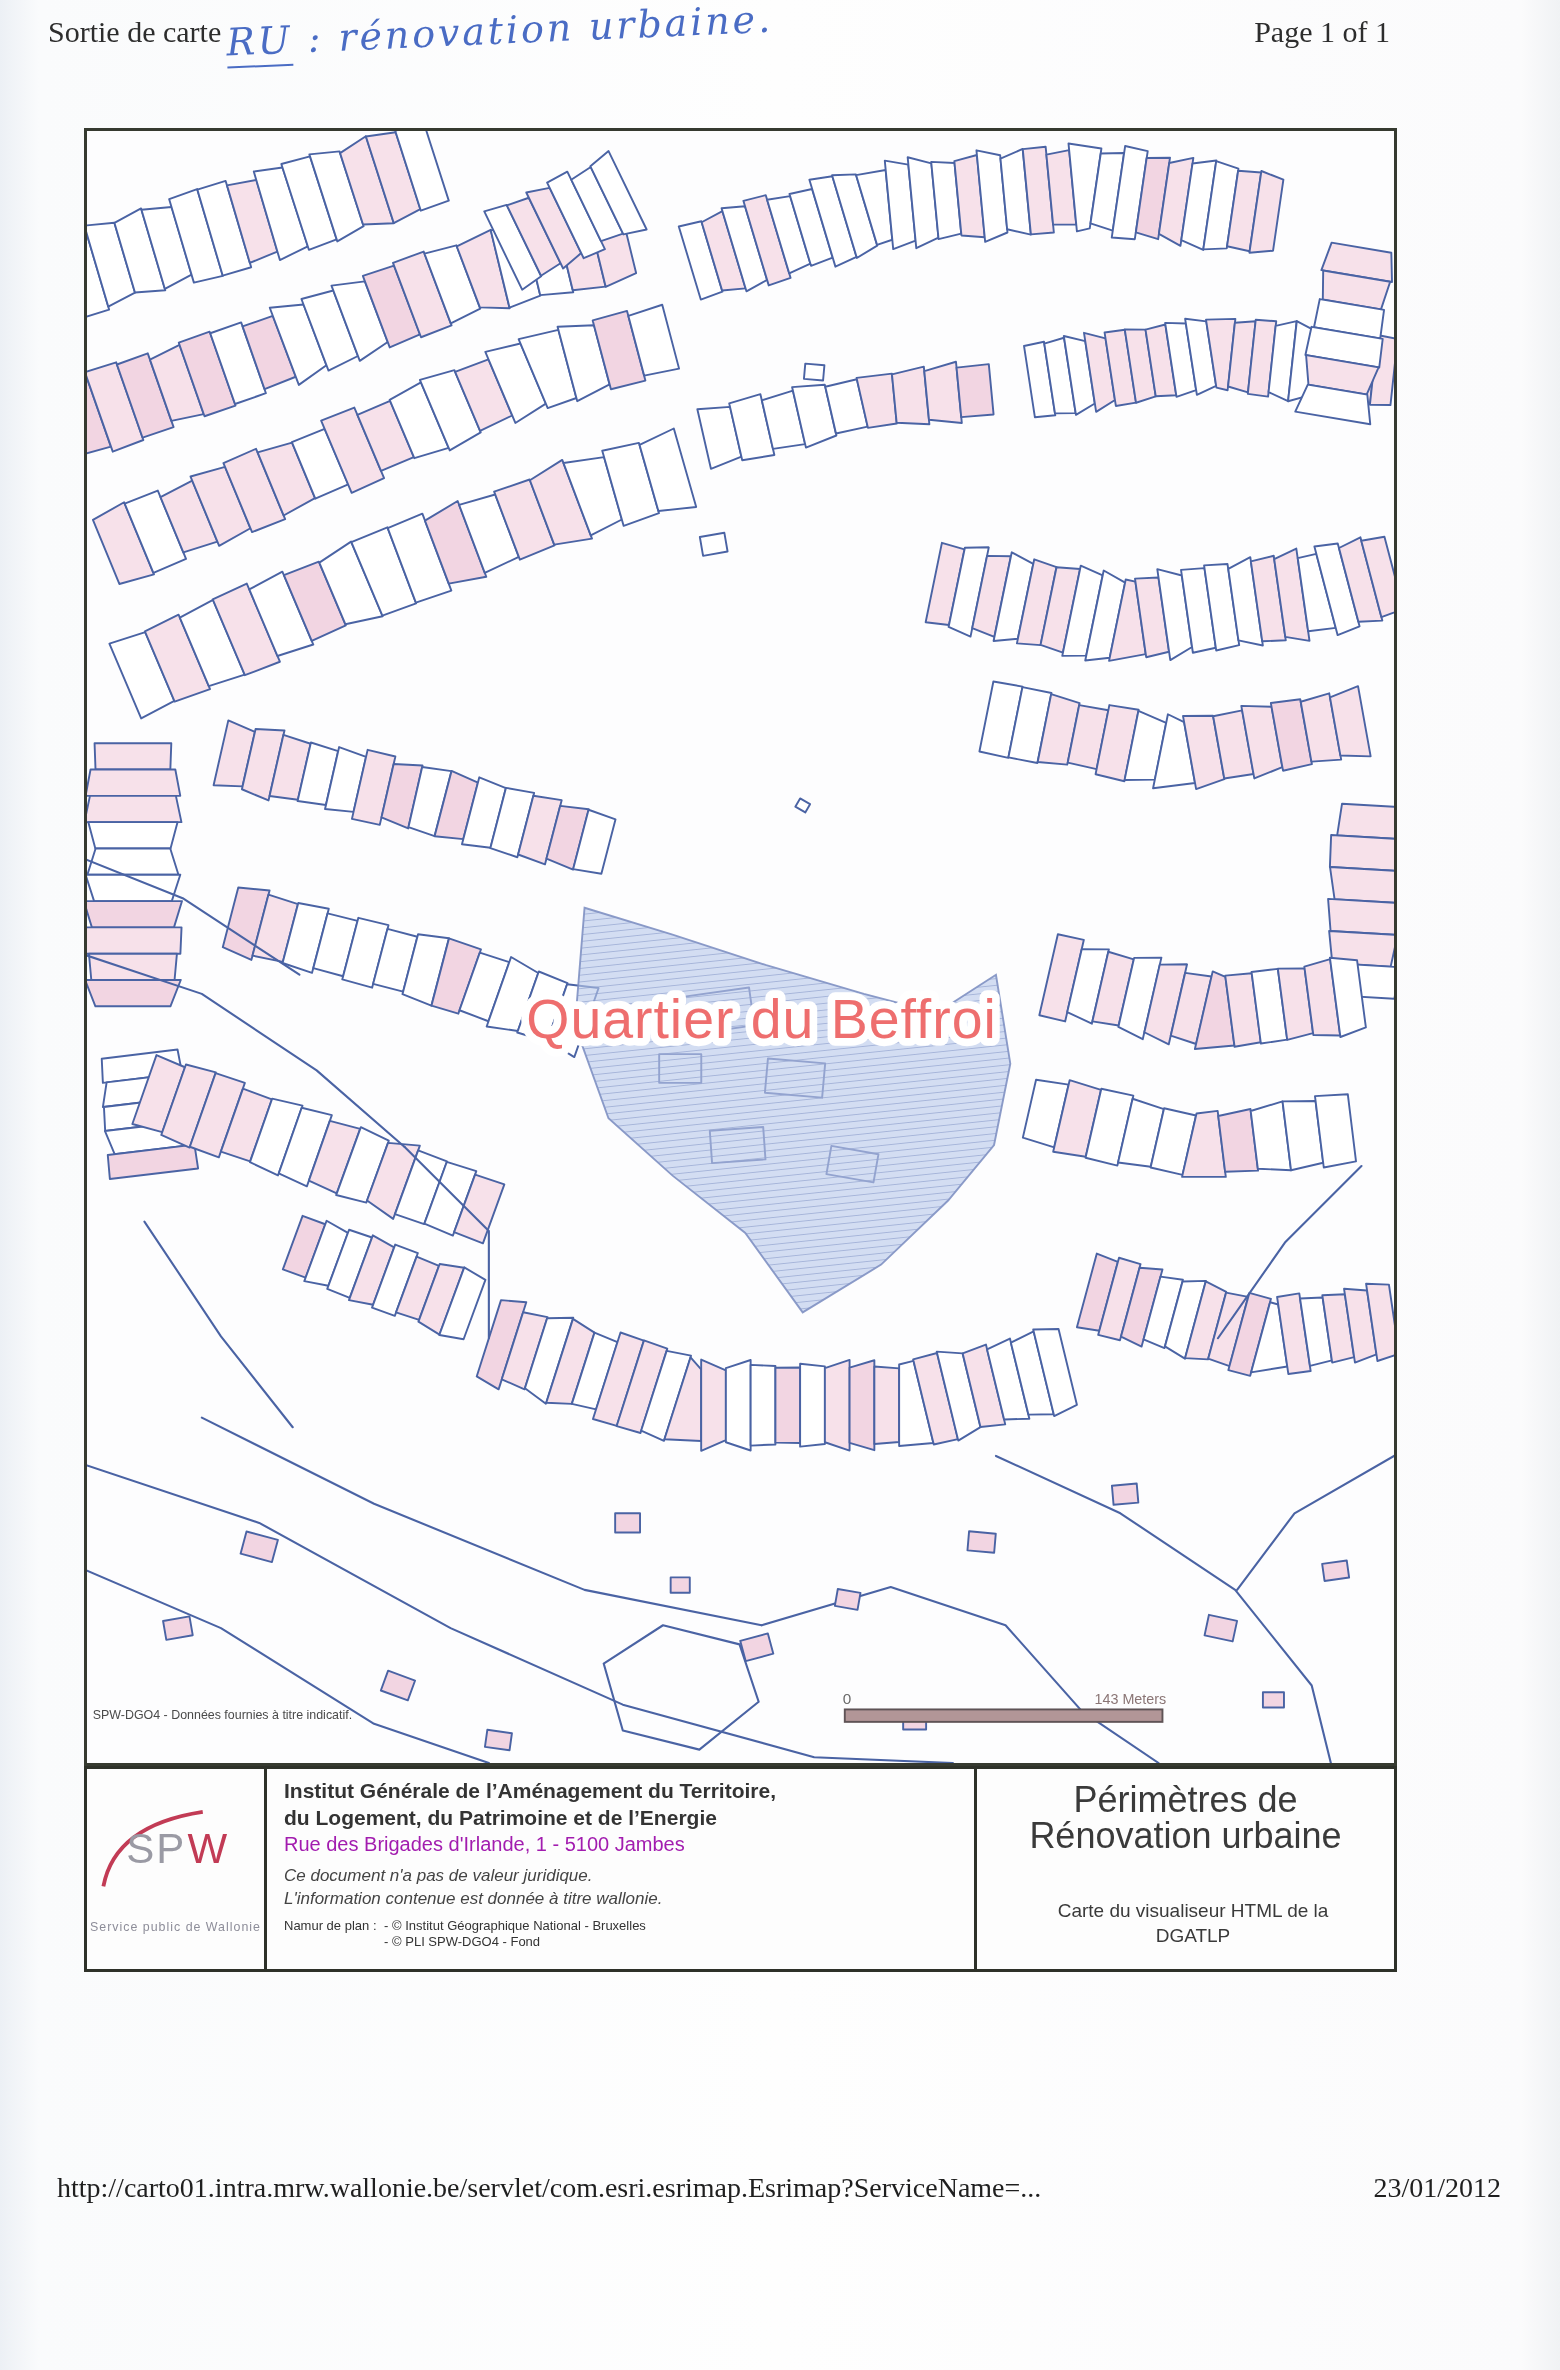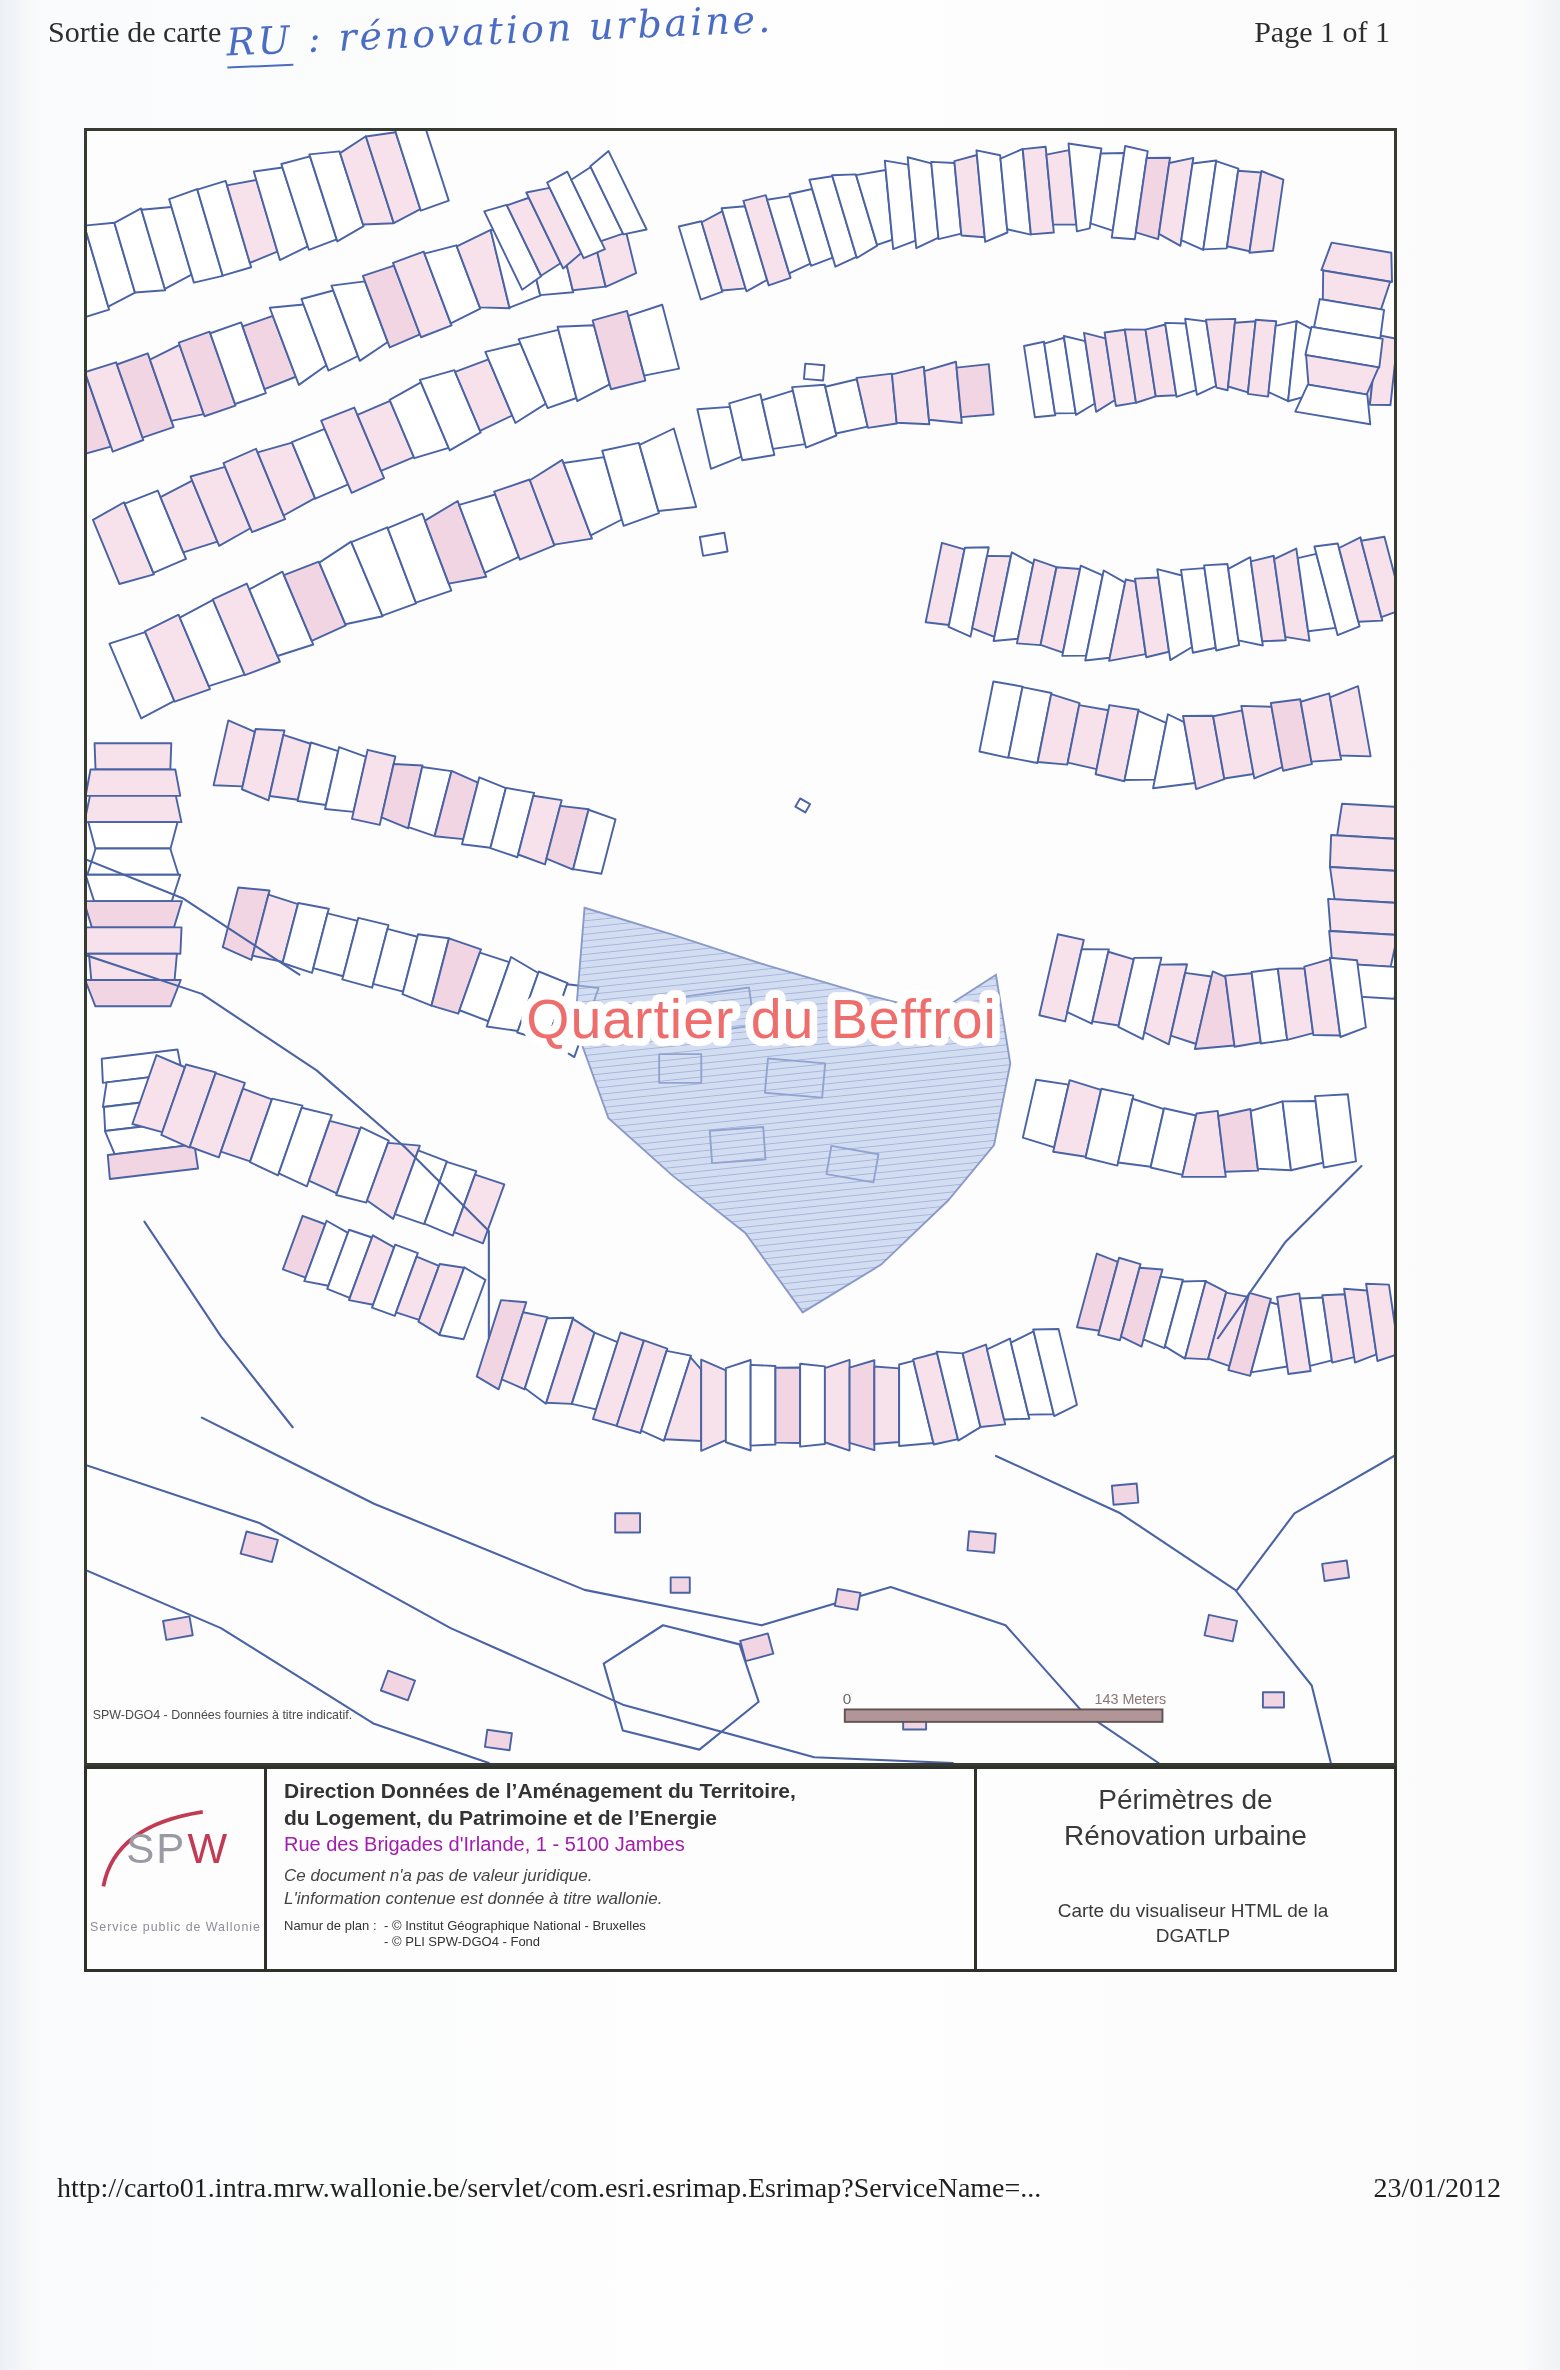--- a/index.html
+++ b/index.html
@@ -28,21 +28,21 @@
   }
   .cell-logo{width:180px;border-right:3.8px solid #2e3129;box-sizing:border-box;
     display:flex;flex-direction:column;align-items:center;justify-content:center;}
   .cell-mid{flex:1;border-right:3.8px solid #2e3129;box-sizing:border-box;padding:7.6px 17px 5.7px 17px;}
   .cell-right{width:417px;box-sizing:border-box;text-align:center;padding-top:13.4px;color:#3a3a3a;}
   .org-title{font-size:21px;font-weight:bold;color:#333;line-height:27px;}
   .org-address{font-size:20px;color:#a21caf;margin-top:2.9px;}
   .legal{font-size:17px;font-style:italic;color:#444;line-height:23px;margin-top:7.6px;}
   .basemap{display:flex;font-size:13px;color:#333;margin-top:7.6px;line-height:16.3px;}
   .basemap-label{margin-right:7.6px;white-space:nowrap;}
-  .right-title{font-size:28px;line-height:36px;color:#3a3a3a;}
+  .right-title{font-size:36px;line-height:36px;color:#3a3a3a;}
   .right-sub{font-size:19px;line-height:25px;color:#3a3a3a;margin-top:44px;padding-left:15px;}
   .logo-sub{font-size:12.4px;color:#8d8d99;letter-spacing:1px;margin-top:1.9px;}
   .footer-url{position:absolute;left:57px;top:2172px;font-size:28px;color:#1f1f1f;}
   .footer-date{position:absolute;right:59px;top:2172px;font-size:28px;color:#1f1f1f;}
 </style>
 </head>
 <body>
 
 <div>
 
@@ -415,21 +415,21 @@
       <svg width="172" height="115" viewBox="0 0 180 120">
         <path d="M 14 86 Q 26 22 118 8" fill="none" stroke="#c23b55" stroke-width="4"></path>
         <text x="38" y="62" font-size="44" font-family="Liberation Sans, sans-serif" fill="#9a9aa4" letter-spacing="2">SP</text>
         <text x="102" y="62" font-size="44" font-family="Liberation Sans, sans-serif" fill="#c23b55">W</text>
       </svg>
       <div class="logo-sub">Service public de Wallonie</div>
     </div>
 
     <div class="cell-mid">
       <div class="org-title">
-        <div>Direction Données de l’Aménagement du Territoire,</div>
+        <div>Institut Générale de l’Aménagement du Territoire,</div>
         <div>du Logement, du Patrimoine et de l’Energie</div>
       </div>
       <div class="org-address">Rue des Brigades d'Irlande, 1 - 5100 Jambes</div>
       <div class="legal">
         <div>Ce document n'a pas de valeur juridique.</div>
         <div>L'information contenue est donnée à titre wallonie.</div>
       </div>
       <div class="basemap">
         <div class="basemap-label">Namur de plan :</div>
         <div>

